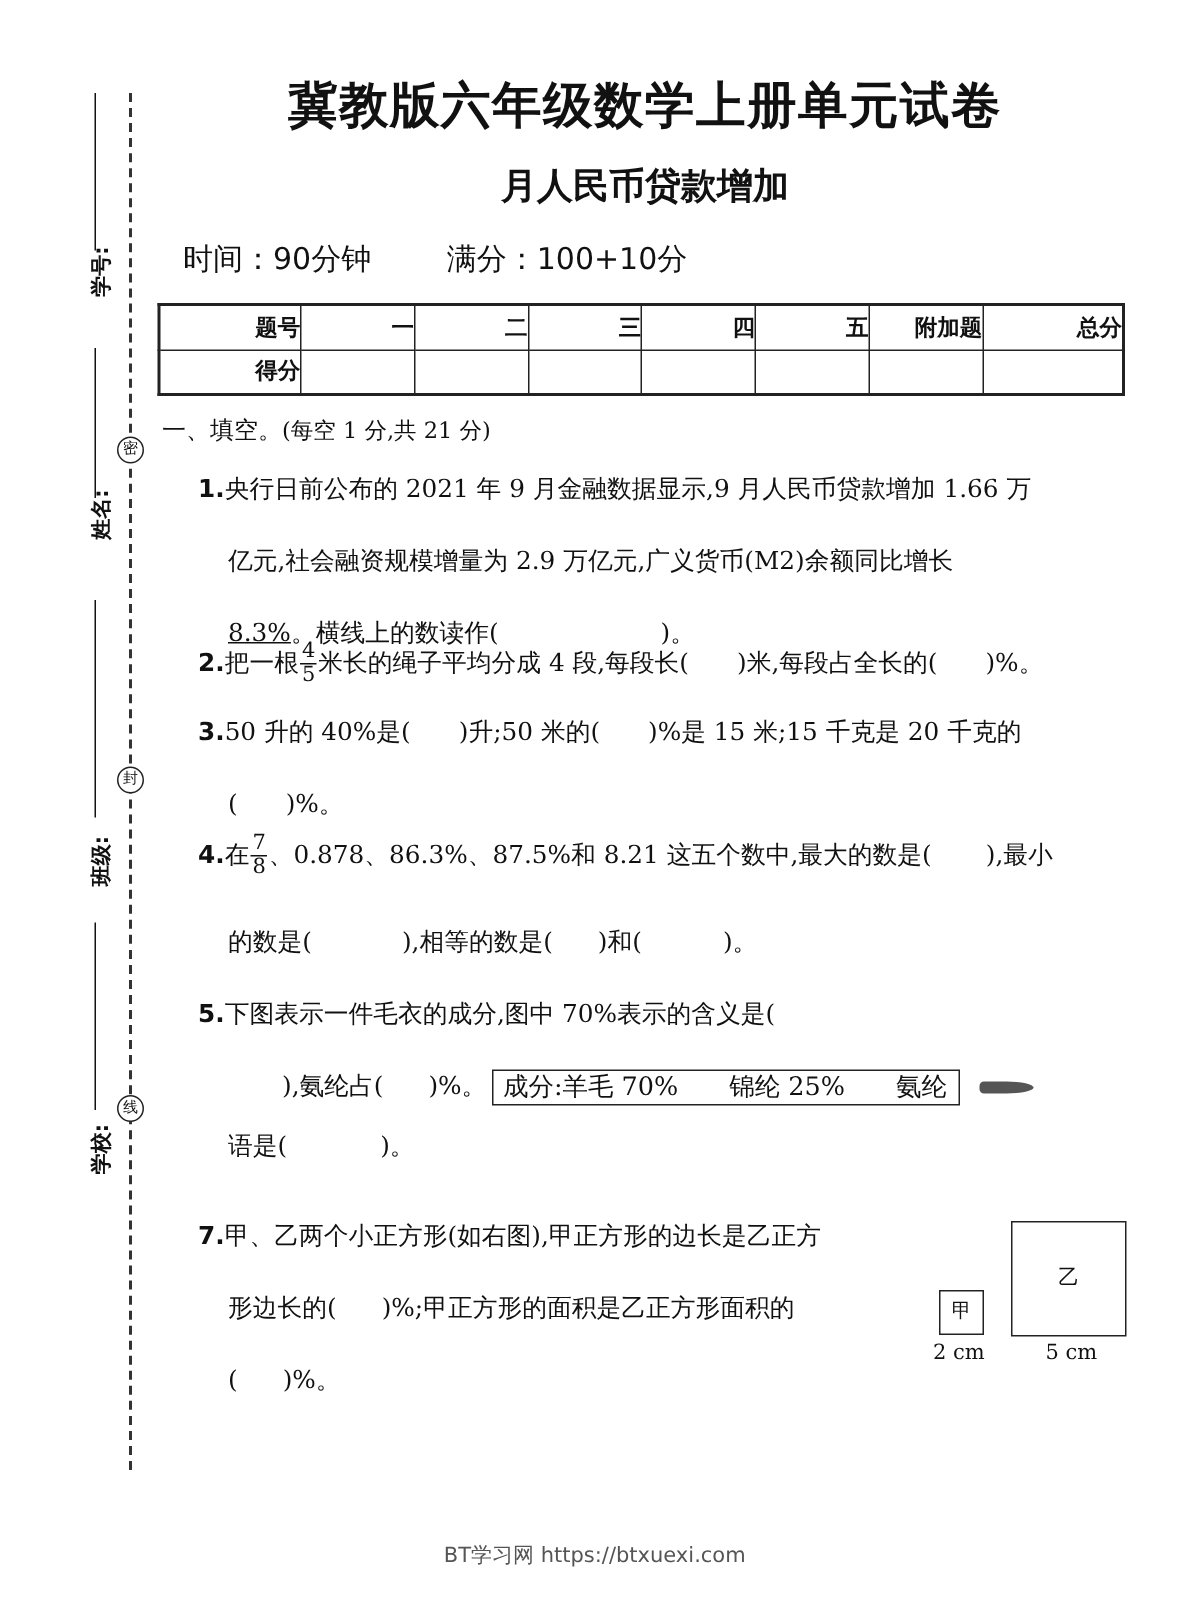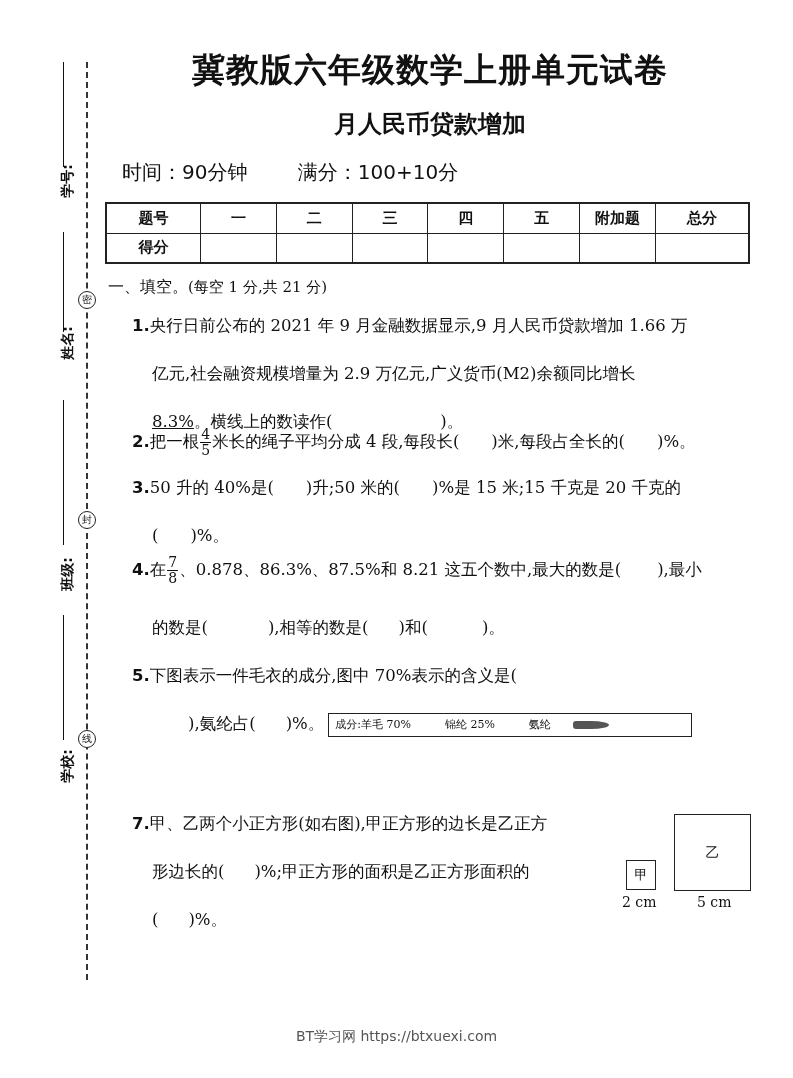--- a/index.html
+++ b/index.html
@@ -19,37 +19,37 @@
            font-family: "DejaVu Sans", sans-serif; font-weight: bold; font-size: 33px; letter-spacing: 1px; }
   .subtitle { position: absolute; left: 100px; width: 660px; top: 108px; text-align: center;
               font-family: "DejaVu Sans", sans-serif; font-weight: bold; font-size: 24px; }
   .meta { position: absolute; left: 100px; width: 660px; top: 159px; text-align: left;
           font-family: "DejaVu Sans", sans-serif; font-size: 20px; }
   .meta span { margin: 0 22px; }
 
   
   table.score { position: absolute; left: 105px; top: 202px; width: 645px; border-collapse: collapse;
                 font-family: "DejaVu Sans", sans-serif; font-weight: bold; font-size: 15px; }
-  table.score td { border: 1.5px solid #222; height: 30px; text-align: center; }
+  table.score td { border: 1.5px solid #222; height: 30px; text-align: right; }
   table.score { border: 2px solid #222; }
 
   
   .section { position: absolute; left: 108px; top: 277px; font-size: 16px; }
   .section .hint { font-size: 15px; }
   .q { position: absolute; left: 132px; width: 620px; font-size: 16.5px; line-height: 36px; }
   .q .num { font-family: "DejaVu Sans", sans-serif; font-weight: bold; }
   .indent { padding-left: 20px; margin-top: 12px; }
   .u { text-decoration: underline; }
   .frac { display: inline-block; vertical-align: middle; text-align: center; line-height: 15px; font-size: 14px; margin: 0 1px; }
   .frac .n { display: block; border-bottom: 1px solid #111; padding: 0 1px; }
   .frac .d { display: block; }
   .gap { display: inline-block; }
 
-  .comp-box { display: inline-block; border: 1.5px solid #222; padding: 0 6px; line-height: 22px; font-size: 11px;
-              vertical-align: middle; width: 364px; white-space: nowrap; margin-left: 4px; }
+  .comp-box { display: inline-block; border: 1.5px solid #222; padding: 0 6px; line-height: 22px; font-size: 17px;
+              vertical-align: middle; width: 312px; white-space: nowrap; margin-left: 4px; }
   .comp-box span { margin-right: 34px; }
   .comp-box span.last { margin-right: 22px; }
   .squiggle { display: inline-block; width: 36px; height: 8px; background: #555; border-radius: 3px 50% 50% 3px; vertical-align: middle; }
 
   .sq-jia { position: absolute; left: 626px; top: 860px; width: 30px; height: 30px; border: 1.5px solid #222;
             font-size: 13px; text-align: center; line-height: 27px; }
   .sq-yi { position: absolute; left: 674px; top: 814px; width: 77px; height: 77px; border: 1.5px solid #222;
            font-size: 14px; text-align: center; line-height: 74px; }
   .lbl-jia { position: absolute; left: 622px; top: 894px; font-size: 14px; }
   .lbl-yi { position: absolute; left: 697px; top: 894px; font-size: 14px; }
@@ -133,20 +133,21 @@
   <div><span class="num">4.</span><span>在</span><span class="frac"><span class="n">7</span><span class="d">8</span></span><span>、0.878、86.3%、87.5%和 8.21 这五个数中,最大的数是(</span><span class="gap" style="width:36px"></span><span>),最小</span></div>
   <div class="indent" style="margin-top:22px;"><span>的数是(</span><span class="gap" style="width:60px"></span><span>),相等的数是(</span><span class="gap" style="width:30px"></span><span>)和(</span><span class="gap" style="width:54px"></span><span>)。</span></div>
 </div>
 
 <div class="q" style="top:658px;">
   <div><span class="num">5.</span><span>下图表示一件毛衣的成分,图中 70%表示的含义是(</span></div>
   <div class="indent" style="padding-left:56px;"><span>),氨纶占(</span><span class="gap" style="width:30px"></span><span>)%。</span><span class="comp-box"><span>成分:羊毛 70%</span><span>锦纶 25%</span><span class="last">氨纶</span><span class="squiggle"></span></span></div>
 </div>
 
 <div class="q" style="top:734px;">
+  <div class="indent"><span>语是(</span><span class="gap" style="width:62px"></span><span>)。</span></div>
 </div>
 
 <div class="q" style="top:806px; width:480px;">
   <div><span class="num">7.</span><span>甲、乙两个小正方形(如右图),甲正方形的边长是乙正方</span></div>
   <div class="indent"><span>形边长的(</span><span class="gap" style="width:30px"></span><span>)%;甲正方形的面积是乙正方形面积的</span></div>
   <div class="indent"><span>(</span><span class="gap" style="width:30px"></span><span>)%。</span></div>
 </div>
 <div class="sq-jia">甲</div>
 <div class="sq-yi">乙</div>
 <div class="lbl-jia">2 cm</div>

